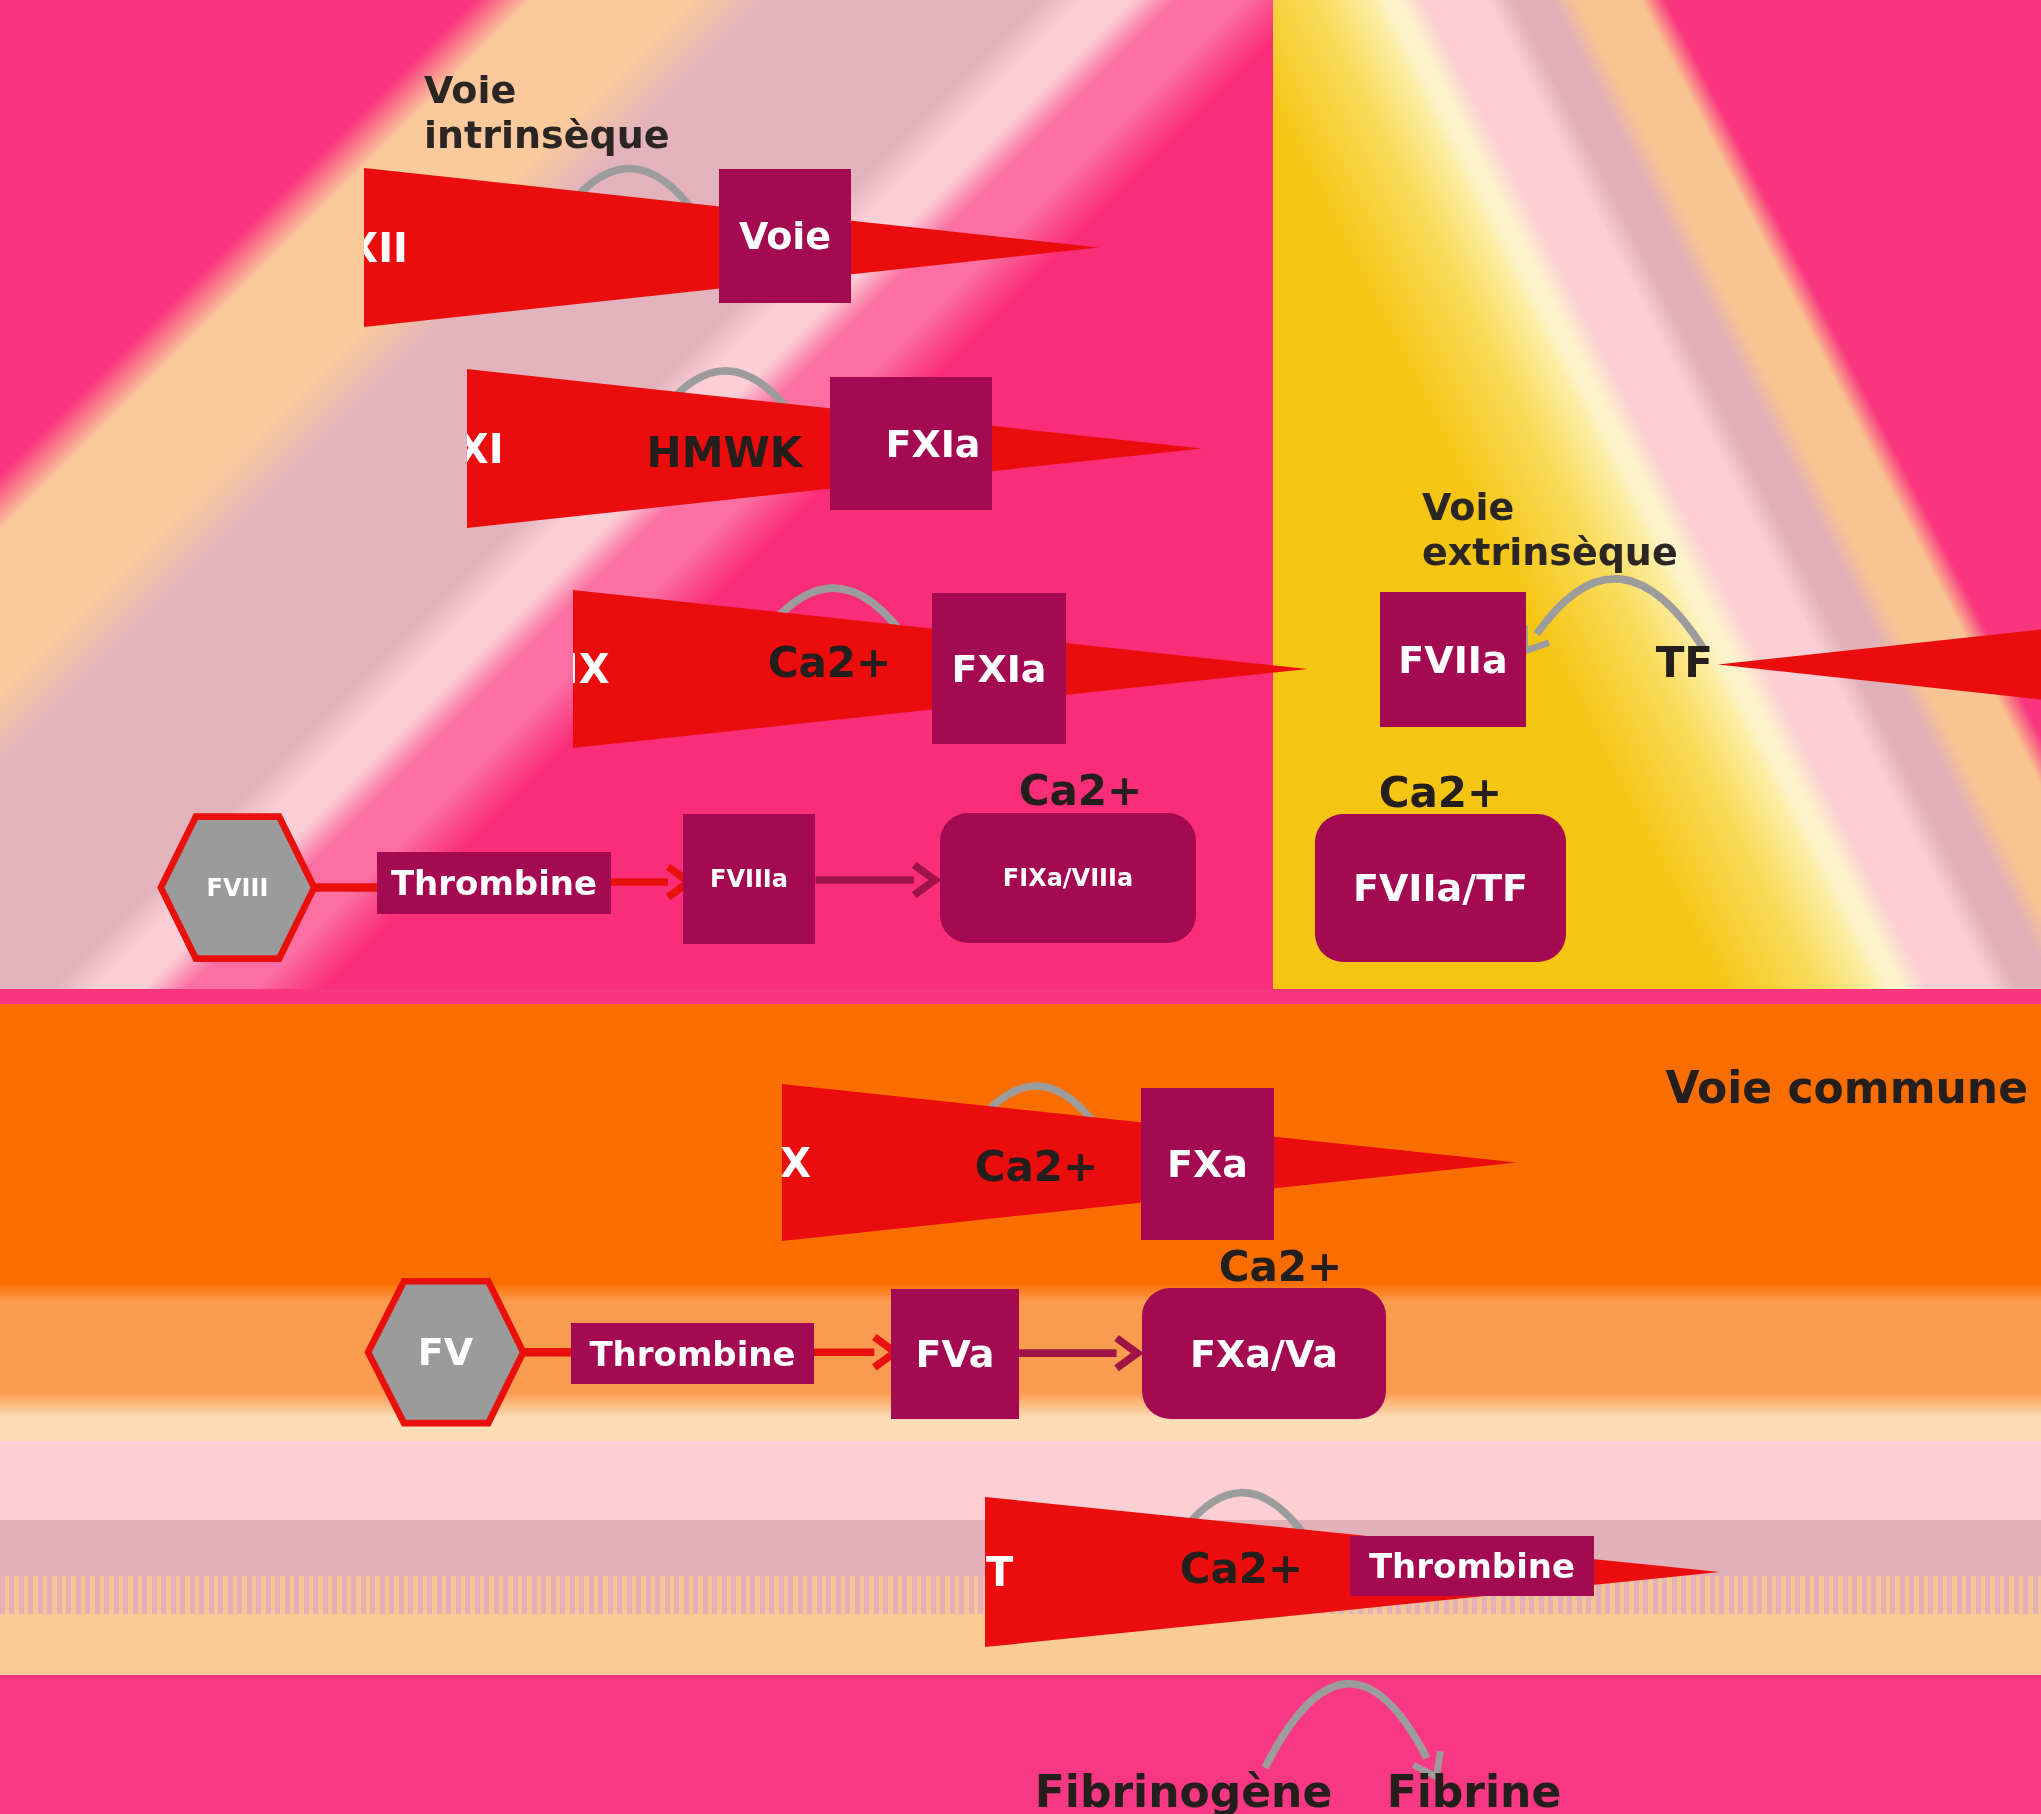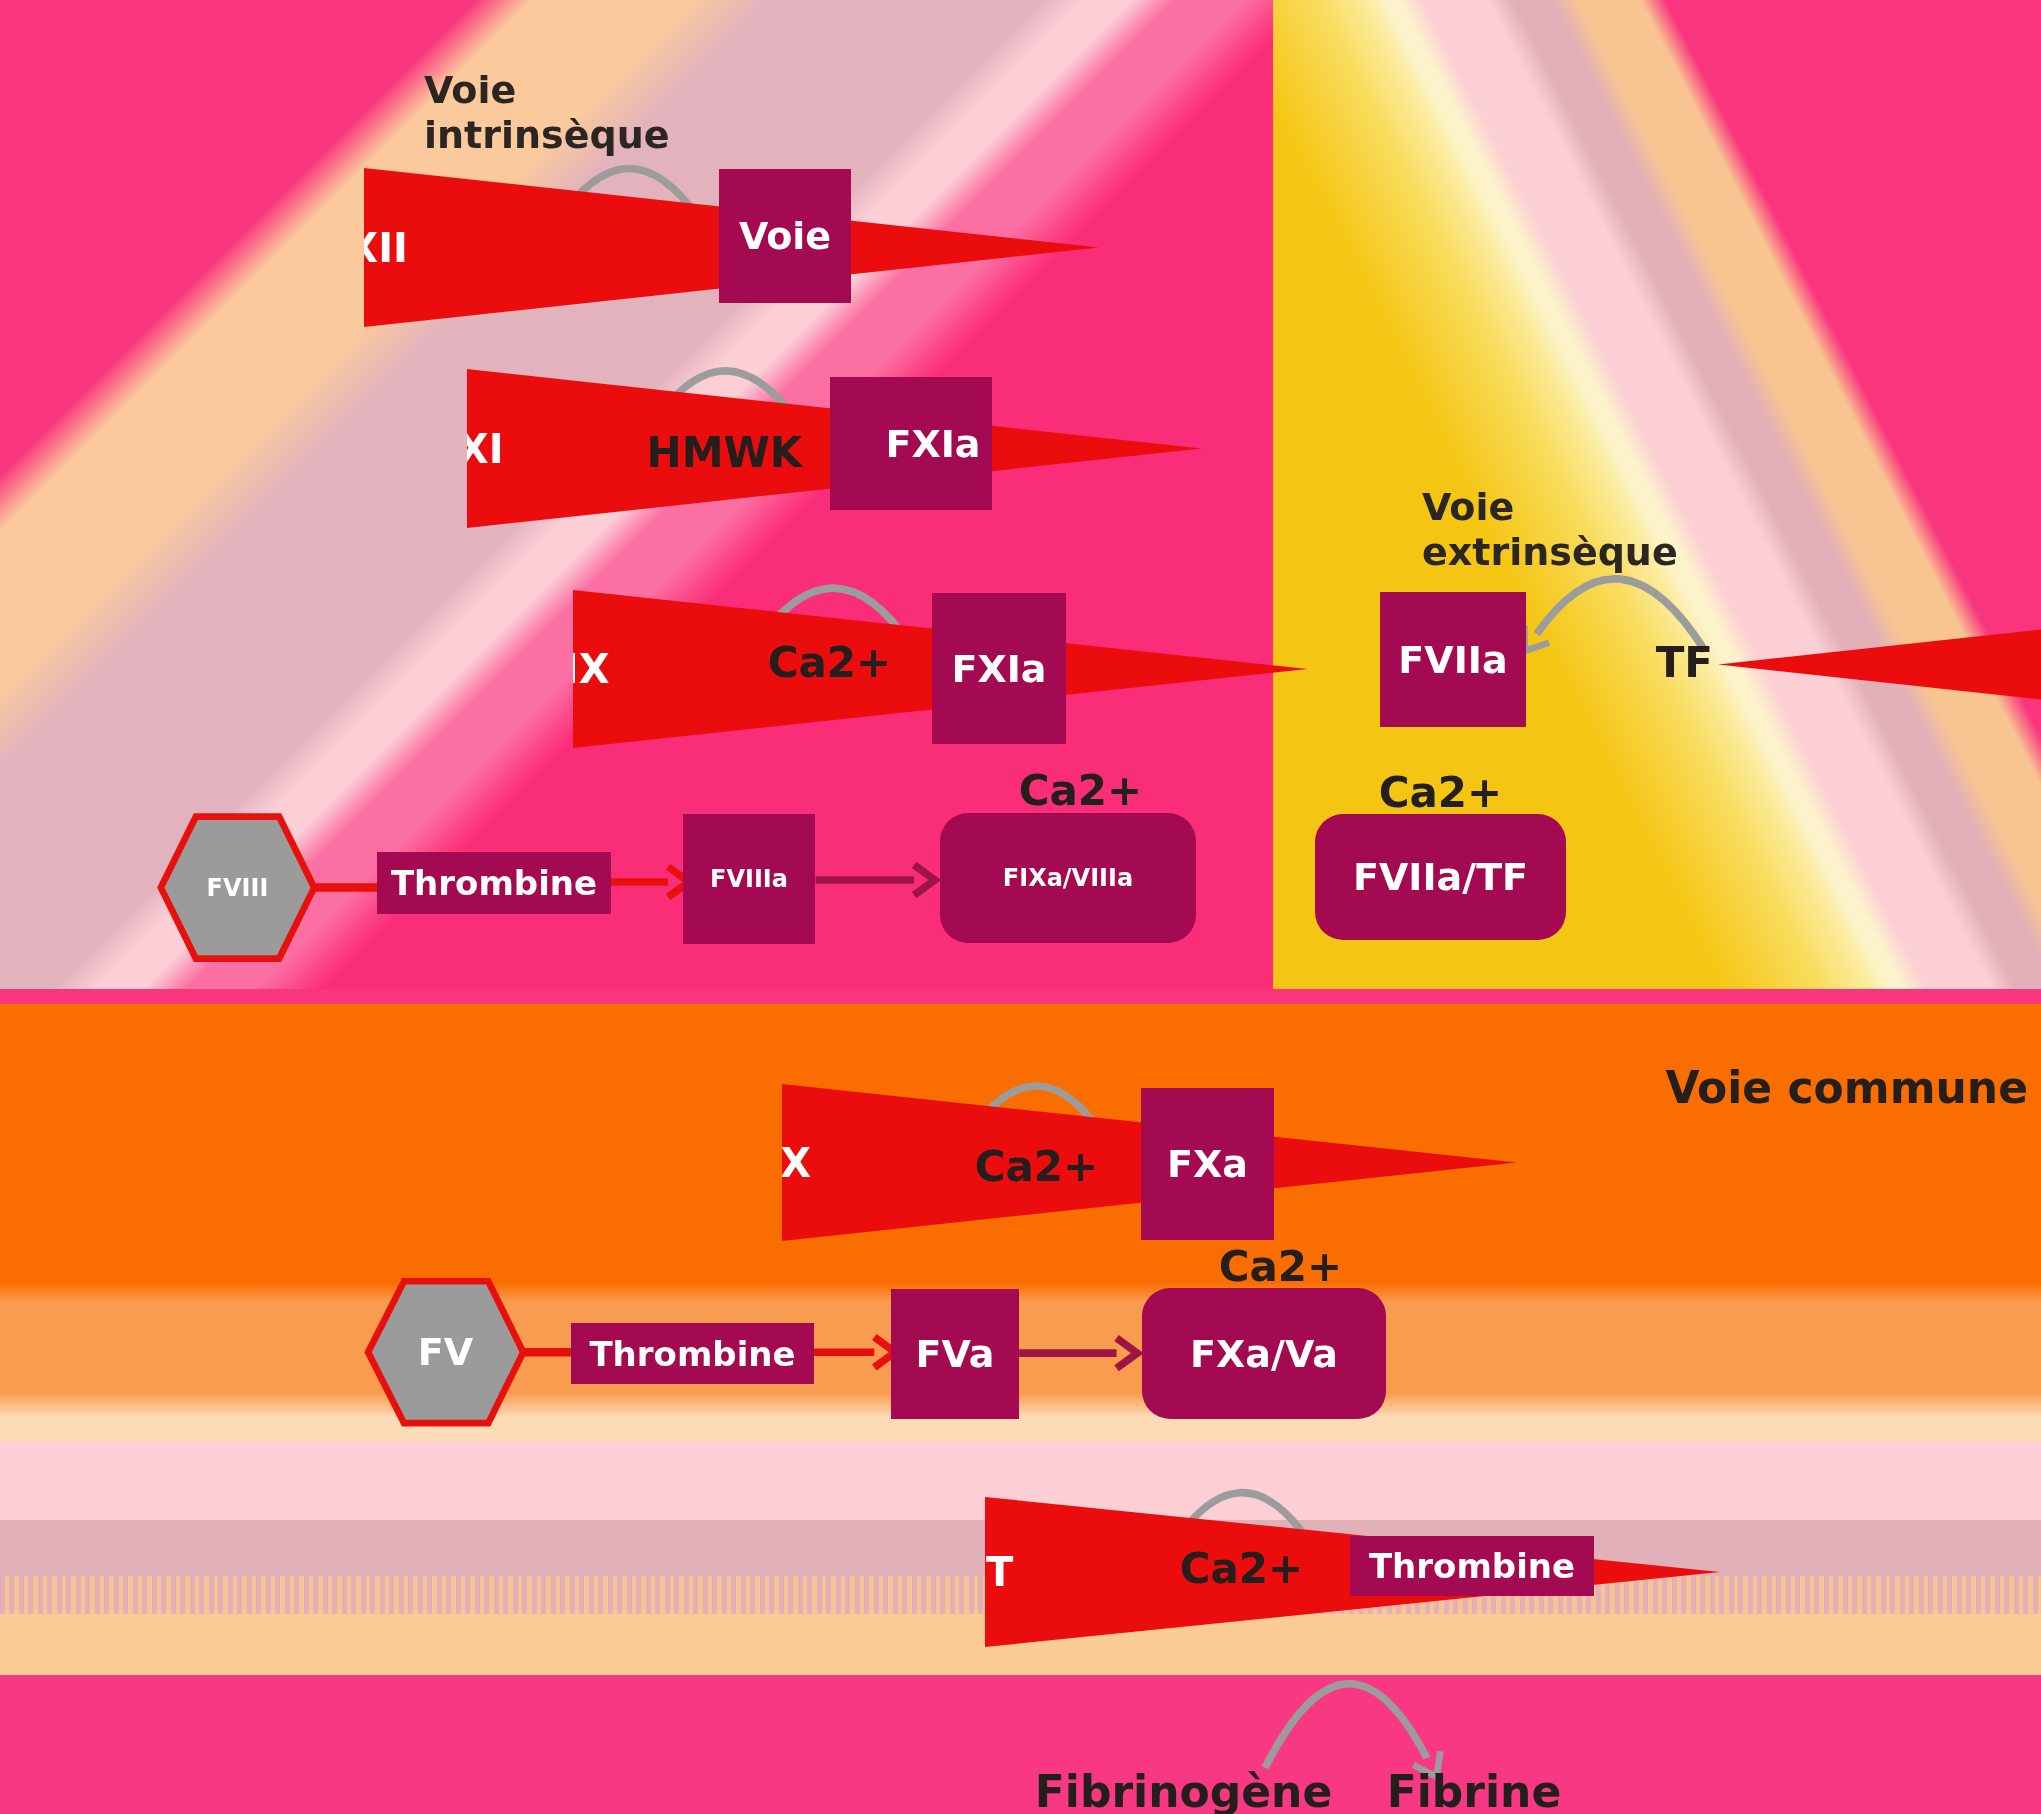--- a/index.html
+++ b/index.html
@@ -157,21 +157,21 @@
   </div>
   <div class="abs center" style="left:1524px;top:640px;width:189px;height:45px;justify-content:flex-end;">
     <span class="blabel f44">TF</span>
   </div>
   <div class="abs tri tri-left" style="left:1718px;top:585px;width:156px;height:159px;">
     
   </div>
   <div class="abs center" style="left:1346px;top:770px;width:189px;height:45px;">
     <span class="blabel f44">Ca2+</span>
   </div>
-  <div class="abs box rounded" style="left:1315px;top:814px;width:251px;height:126px;">
+  <div class="abs box rounded" style="left:1315px;top:814px;width:251px;height:148px;">
     <span class="wlabel f40">FVIIa/TF</span>
   </div>
 
   <div class="abs" style="left:1649px;top:1062px;width:379px;text-align:right;color:#241E1C;font-weight:700;font-size:44px;">Voie commune</div>
 
   <div class="abs tri tri-right" style="left:782px;top:1084px;width:154px;height:157px;">
     <span class="wlabel f42">FX</span>
   </div>
   <div class="abs center" style="left:942px;top:1144px;width:189px;height:45px;">
     <span class="blabel f44">Ca2+</span>

